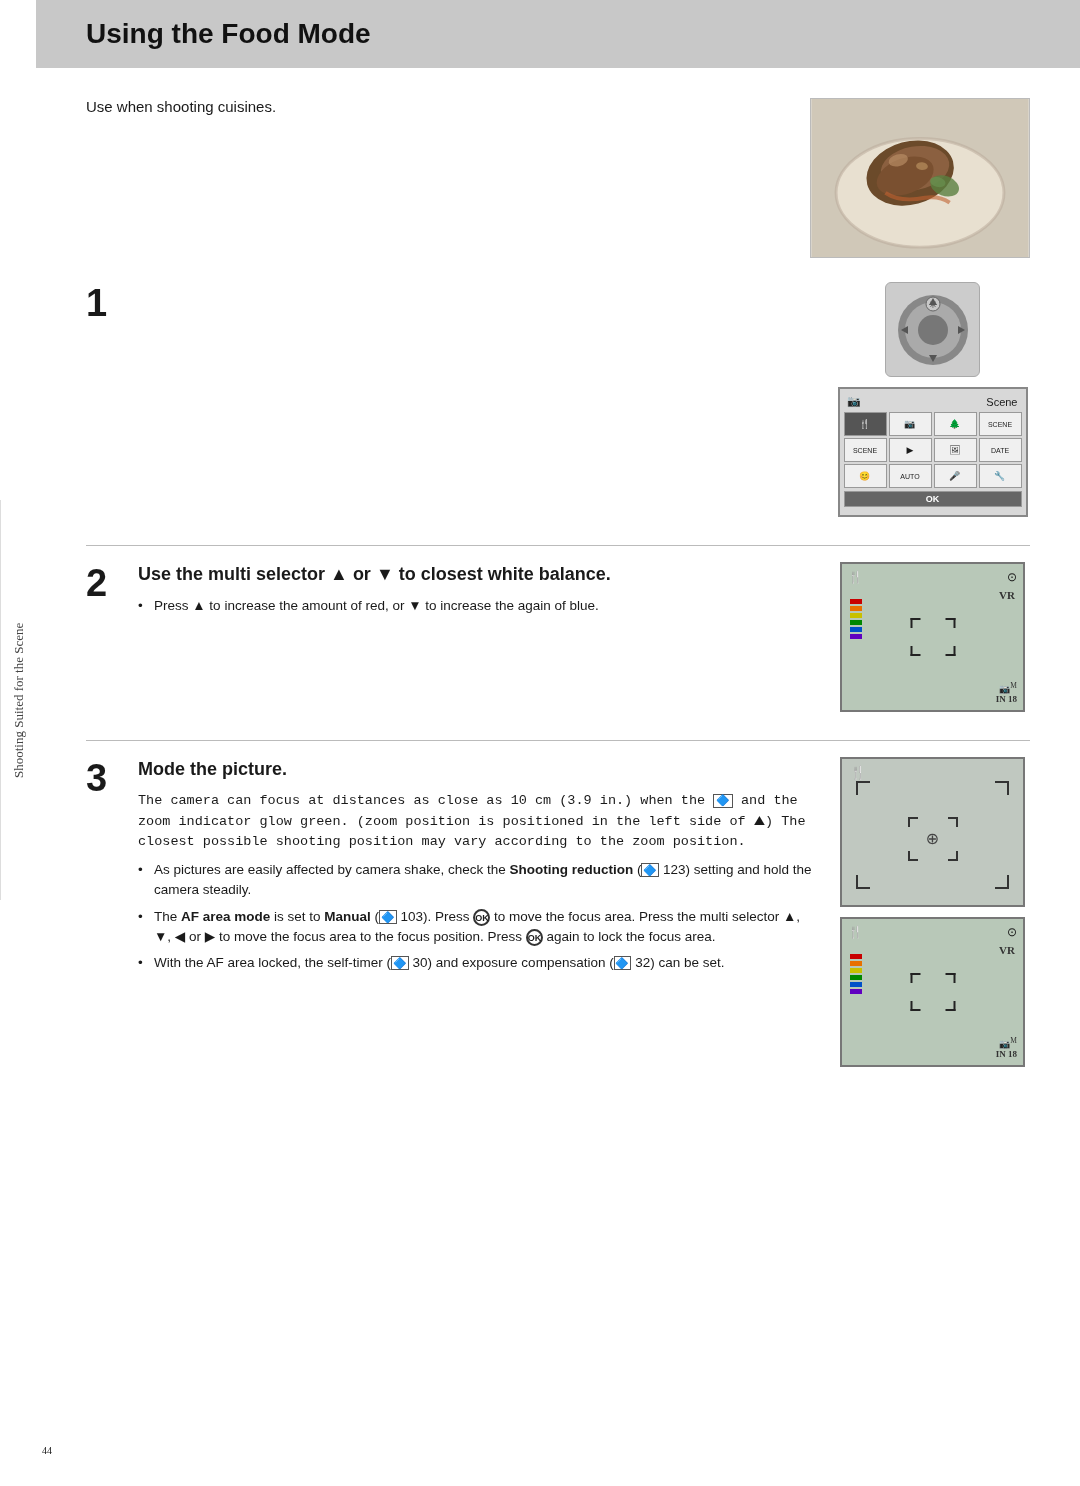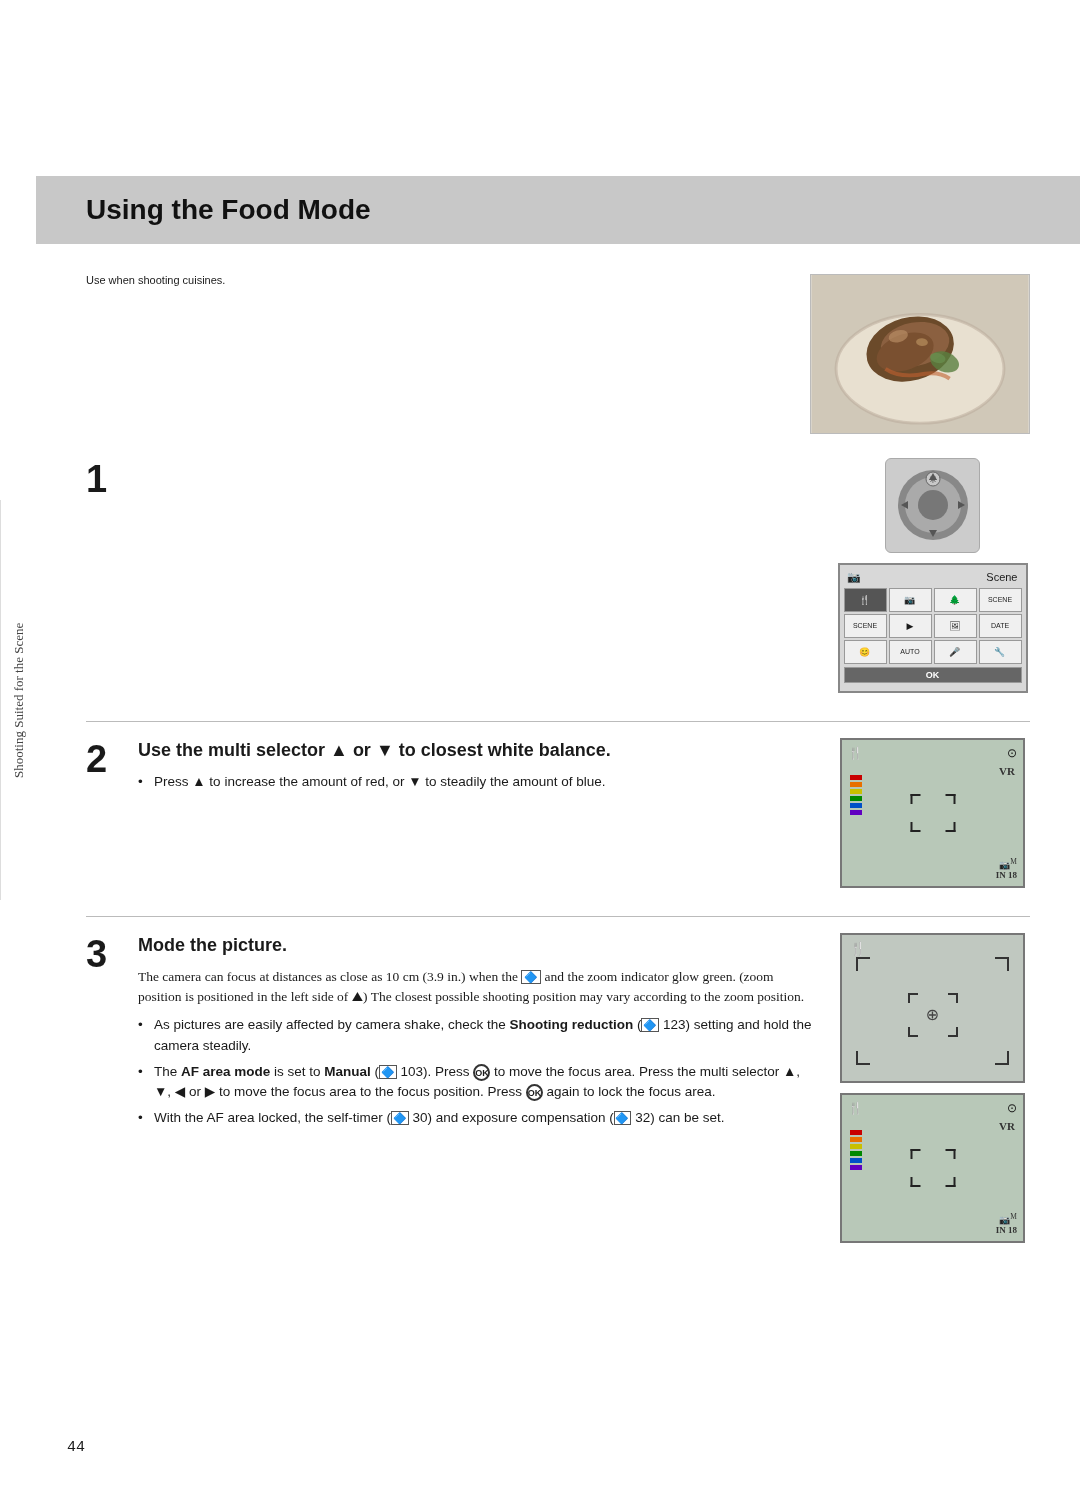--- a/index.html
+++ b/index.html
@@ -9,21 +9,20 @@
       color: #1a1a1a;
       width: 1080px;
       min-height: 1486px;
       position: relative;
       overflow-x: hidden;
     }
     .page-container {
       display: flex;
       width: 1080px;
       min-height: 1486px;
-      align-items: center;
     }
     .sidebar-label {
       writing-mode: vertical-rl;
       transform: rotate(180deg);
       font-size: 13px;
       color: #444;
       padding: 10px 8px;
       display: flex;
       align-items: center;
       justify-content: center;
@@ -47,21 +46,21 @@
       font-size: 28px;
       font-weight: 900;
       color: #111;
       font-family: Arial, sans-serif;
     }
     
     .content-area {
       padding: 0 50px;
     }
     .intro-text {
-      font-size: 11px;
+      font-size: 15px;
       margin-bottom: 20px;
       font-family: Arial, sans-serif;
     }
     .food-image {
       width: 220px;
       height: 160px;
       background: #e8e8e8;
       border: 1px solid #bbb;
       overflow: hidden;
       position: relative;
@@ -85,21 +84,21 @@
     }
     .step-header {
       font-size: 18px;
       font-weight: 700;
       font-family: Arial, sans-serif;
       line-height: 1.35;
       margin-bottom: 10px;
     }
     .step-body {
       font-size: 13.5px;
-      font-family: Liberation Serif, serif;
+      font-family: Liberation Mono, monospace;
       line-height: 1.5;
     }
     .bullet-list {
       list-style: none;
       padding: 0;
       margin: 8px 0 0 0;
     }
     .bullet-list li {
       position: relative;
       padding-left: 16px;
@@ -186,23 +185,23 @@
       display: flex;
       flex-direction: column;
       align-items: center;
       gap: 10px;
       min-width: 195px;
     }
     
     .page-number {
       position: absolute;
       bottom: 30px;
-      left: 67px;
-      font-size: 15px;
-      font-family: Liberation Mono, monospace;
+      left: 42px;
+      font-size: 10px;
+      font-family: Liberation Serif, serif;
     }
     
     .step-divider {
       border: none;
       border-top: 1px solid #bbb;
       margin: 8px 0 16px 0;
     }
     
     .food-svg {
       width: 100%;
@@ -309,21 +308,21 @@
 
       <div class="step">
         <div class="step-number">2</div>
         <div class="step-content">
           <div class="step-with-image">
             <div class="step-text-col">
               <div class="step-header">
                 Use the multi selector ▲ or ▼ to closest white balance.
               </div>
               <ul class="bullet-list">
-                <li>Press ▲ to increase the amount of red, or ▼ to steadily the amount of blue.</li>
+                <li>Press ▲ to increase the amount of red, or ▼ to increase the again of blue.</li>
               </ul>
             </div>
             <div class="step-img-col">
 
               <div class="lcd-screen" style="position:relative;width:185px;height:150px;background:#b8c8b8;border:2px solid #777;">
 
                 <div style="display:flex;justify-content:space-between;font-size:12px;margin-bottom:4px;">
                   <span style="font-weight:bold;">🍴</span>
                   <span>⊙</span>
                 </div>

